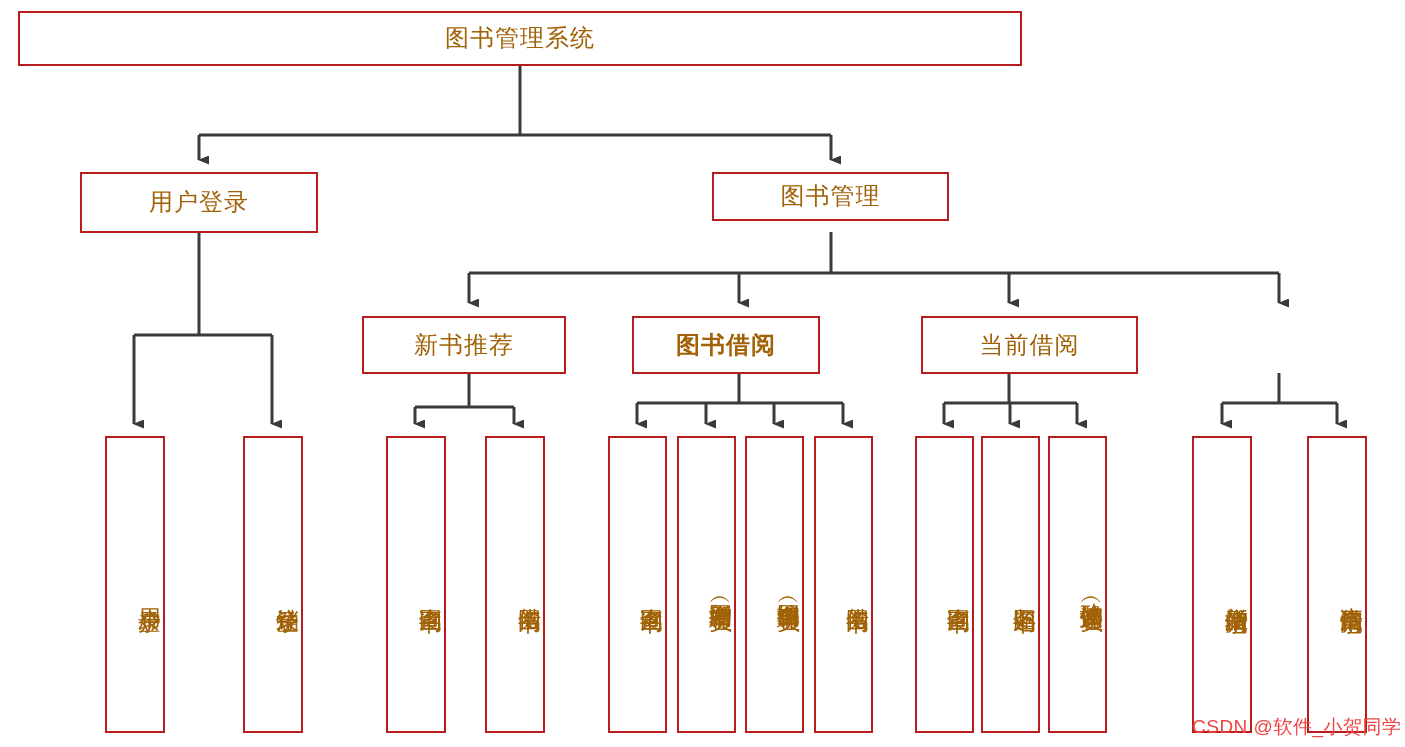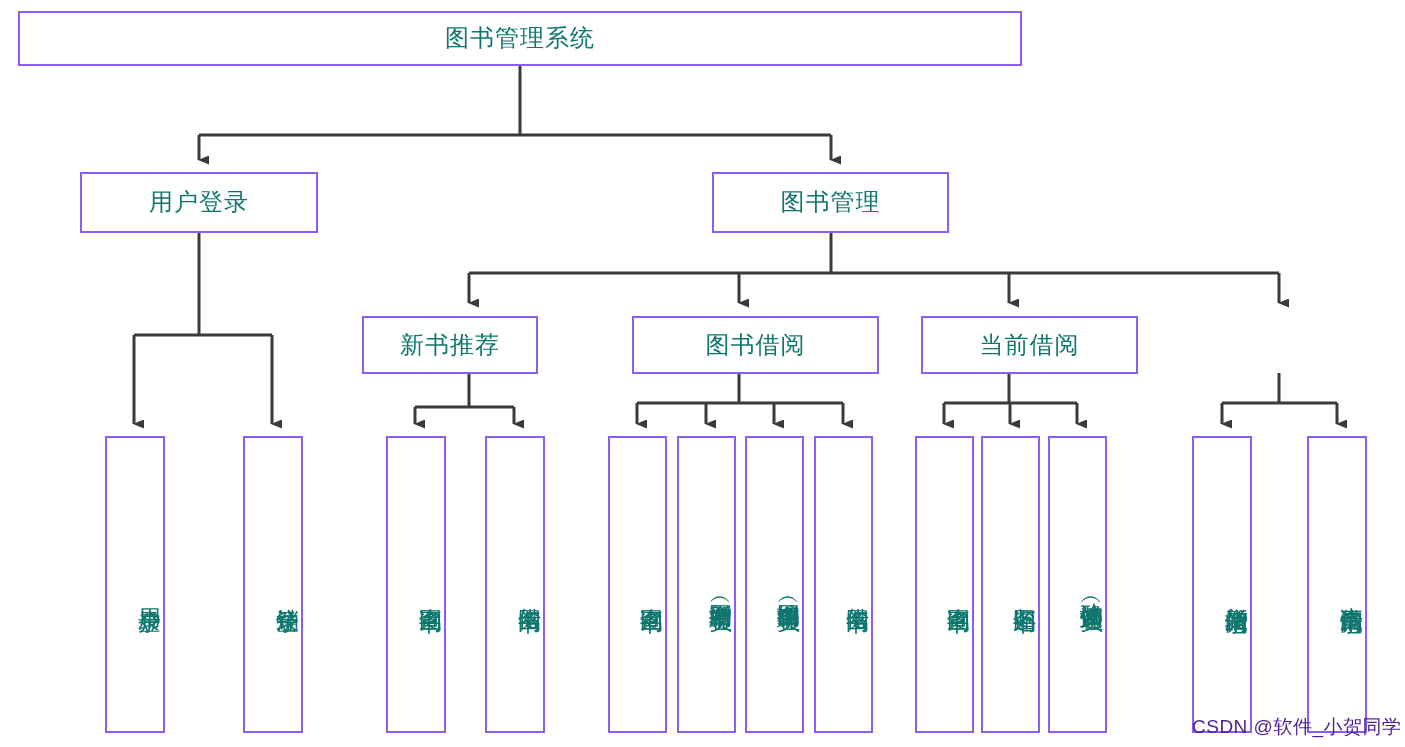--- a/index.html
+++ b/index.html
@@ -22,25 +22,25 @@
     position: absolute;
     left: 0;
     top: 0;
     width: 1405px;
     height: 747px;
   }
   .node {
     position: absolute;
     box-sizing: border-box;
     background: #ffffff;
-    border: 2px solid #8b5cf6;
+    border: 2px solid #b91c1c;
     display: flex;
     align-items: center;
     justify-content: center;
-    color: #0f766e;
+    color: #a16207;
   }
   .node-h {
     font-size: 24px;
     letter-spacing: 1px;
     line-height: 1.2;
     white-space: nowrap;
   }
   .node-v {
     font-size: 23px;
     line-height: 1.17;
@@ -50,21 +50,21 @@
     justify-content: center;
     padding-top: 14px;
     letter-spacing: 1px;
     word-break: break-all;
     text-align: left;
   }
   .node-v.pad-small { padding-top: 10px; }
   .watermark {
     position: absolute;
     font-size: 19px;
-    color: #4c1d95;
+    color: #ef4444;
     white-space: nowrap;
     letter-spacing: 0.5px;
     pointer-events: none;
   }
 </style>
 </head>
 <body>
 
 <div id="diagram-root">
 
@@ -131,29 +131,29 @@
   </svg>
 
   <div class="node node-h" style="left:18px; top:11px; width:1004px; height:55px;">
     <span>图书管理系统</span>
   </div>
 
   <div class="node node-h" style="left:80px; top:172px; width:238px; height:61px;">
     <span>用户登录</span>
   </div>
 
-  <div class="node node-h" style="left:712px; top:172px; width:237px; height:61px;">
+  <div class="node node-h" style="left:712px; top:172px; width:237px; height:49px;">
     <span>图书管理</span>
   </div>
 
-  <div class="node node-h" style="left:362px; top:316px; width:176px; height:58px;">
+  <div class="node node-h" style="left:362px; top:316px; width:204px; height:58px;">
     <span>新书推荐</span>
   </div>
 
-  <div class="node node-h" style="left:632px; top:316px; width:247px; height:58px;">
+  <div class="node node-h" style="left:632px; top:316px; width:188px; height:58px;font-weight:bold;">
     <span>图书借阅</span>
   </div>
 
   <div class="node node-h" style="left:901px; top:316px; width:217px; height:58px;margin-left:20px;">
     <span>当前借阅</span>
   </div>
 
 
   <div class="node node-v" style="left:105px; top:436px; width:60px; height:297px;">
     <span>用户登录</span>

